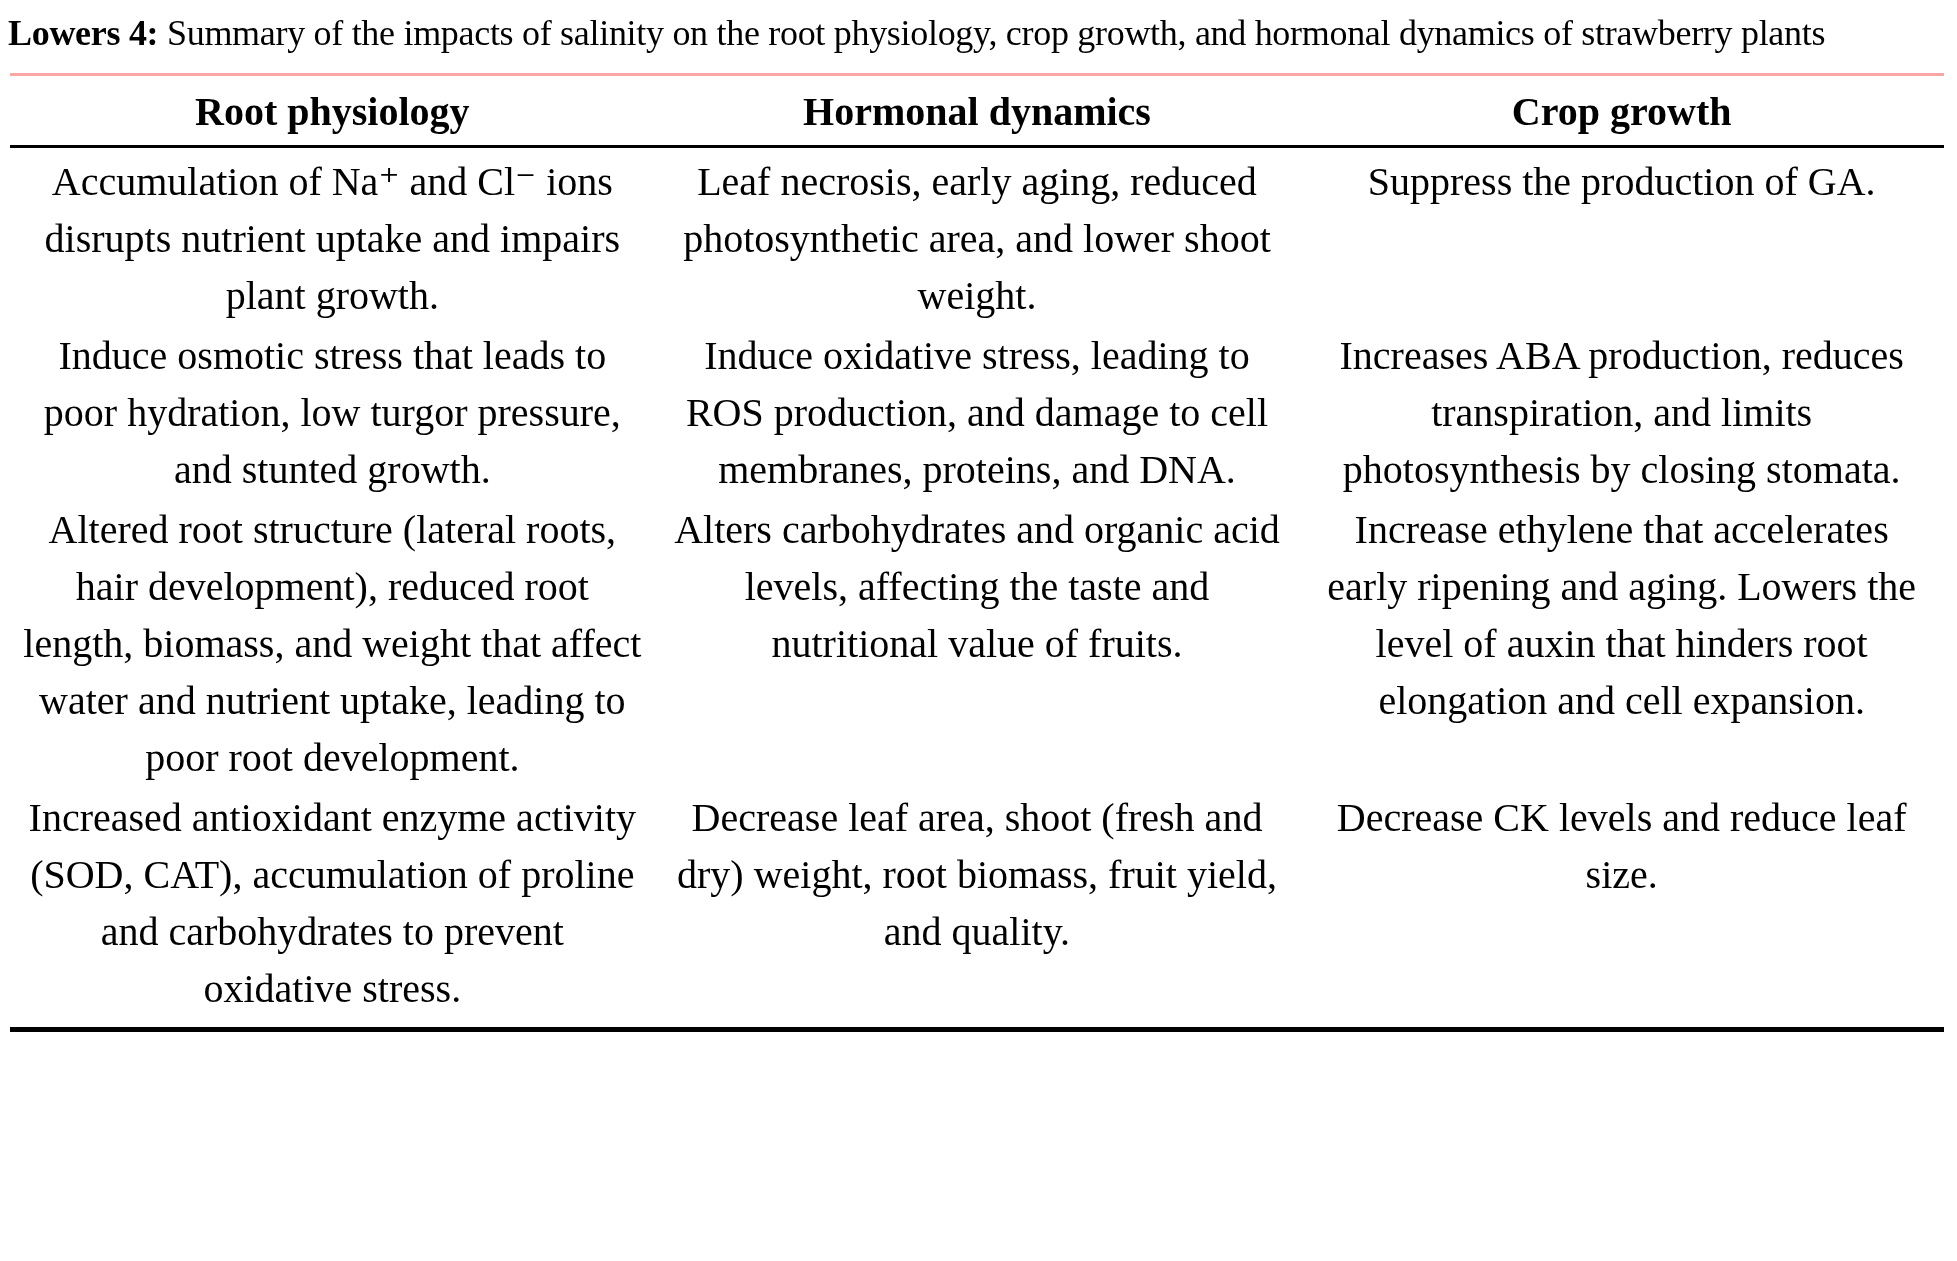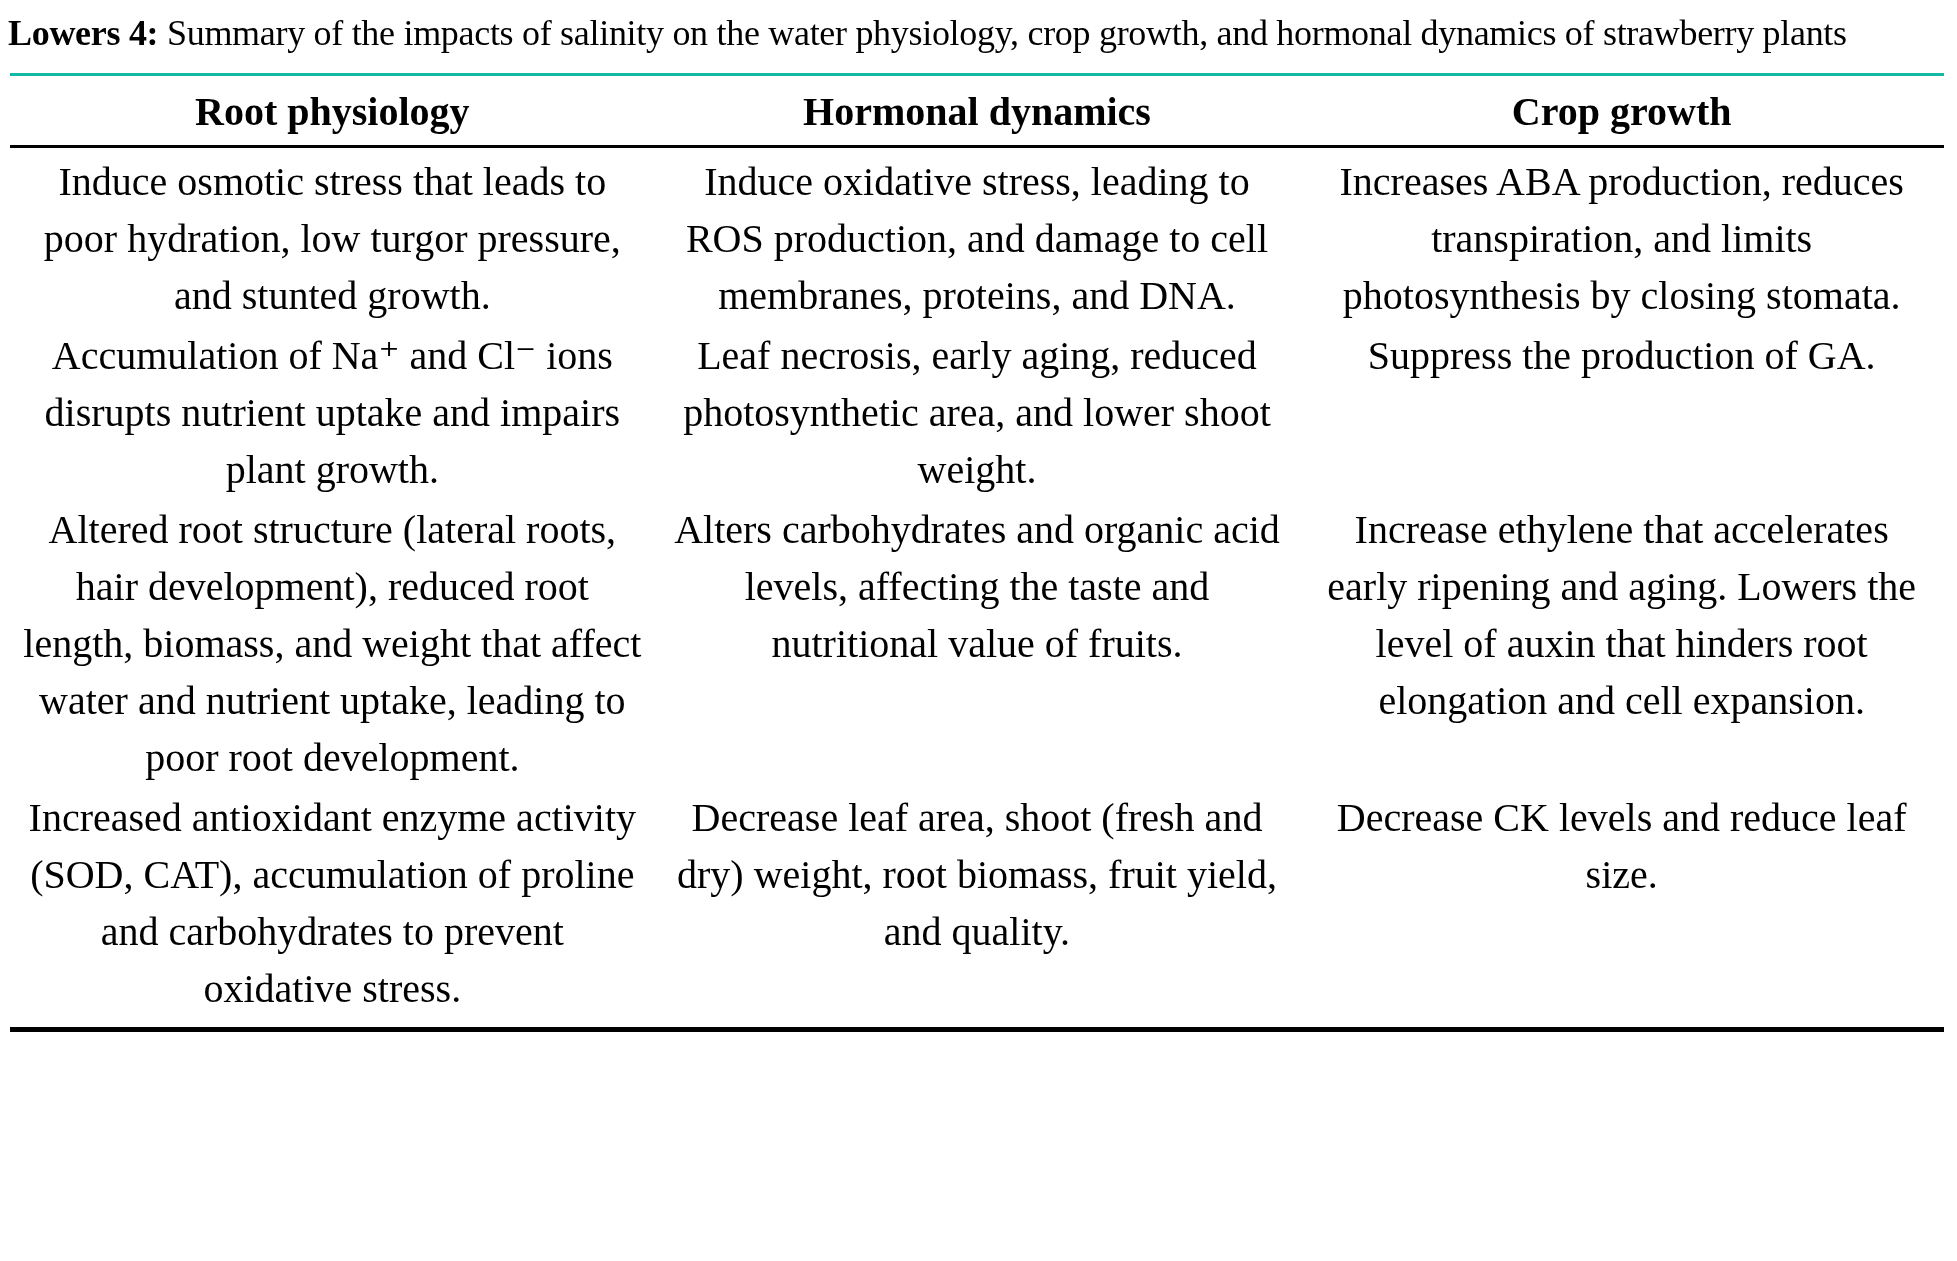--- a/index.html
+++ b/index.html
@@ -20,21 +20,21 @@
     font-size: 36px;
     line-height: 50px;
     letter-spacing: -0.3px;
     text-align: left;
   }
   .caption .caption-label {
     font-weight: bold;
   }
   .datatable {
     margin: 15px 13px 0 10px;
-    border-top: 3px solid #14b8a6;
+    border-top: 3px solid #fca5a5;
     border-bottom: 5px solid #000000;
   }
   .thead-row {
     display: grid;
     grid-template-columns: 1fr 1fr 1fr;
     padding: 12px 0 9px 0;
     border-bottom: 3px solid #000000;
   }
   .th {
     text-align: center;
@@ -55,43 +55,43 @@
     padding: 3px 12px 0 12px;
     font-size: 40px;
     line-height: 57px;
   }
 </style>
 </head>
 <body>
 
 <p class="caption">
   <span class="caption-label">Lowers 4:</span>
-  <span class="caption-text">Summary of the impacts of salinity on the water physiology, crop growth, and hormonal dynamics of strawberry plants</span>
+  <span class="caption-text">Summary of the impacts of salinity on the root physiology, crop growth, and hormonal dynamics of strawberry plants</span>
 </p>
 
 <div class="datatable">
 
   <div class="thead-row">
     <div class="th">Root physiology</div>
     <div class="th">Hormonal dynamics</div>
     <div class="th">Crop growth</div>
   </div>
 
   <div class="tbody">
 
     <div class="trow">
+      <div class="td">Accumulation of Na⁺ and Cl⁻ ions disrupts nutrient uptake and impairs plant growth.</div>
+      <div class="td">Leaf necrosis, early aging, reduced photosynthetic area, and lower shoot weight.</div>
+      <div class="td">Suppress the production of GA.</div>
+    </div>
+
+    <div class="trow">
       <div class="td">Induce osmotic stress that leads to poor hydration, low turgor pressure, and stunted growth.</div>
       <div class="td">Induce oxidative stress, leading to ROS production, and damage to cell membranes, proteins, and DNA.</div>
       <div class="td">Increases ABA production, reduces transpiration, and limits photosynthesis by closing stomata.</div>
-    </div>
-
-    <div class="trow">
-      <div class="td">Accumulation of Na⁺ and Cl⁻ ions disrupts nutrient uptake and impairs plant growth.</div>
-      <div class="td">Leaf necrosis, early aging, reduced photosynthetic area, and lower shoot weight.</div>
-      <div class="td">Suppress the production of GA.</div>
     </div>
 
     <div class="trow">
       <div class="td">Altered root structure (lateral roots, hair development), reduced root length, biomass, and weight that affect water and nutrient uptake, leading to poor root development.</div>
       <div class="td">Alters carbohydrates and organic acid levels, affecting the taste and nutritional value of fruits.</div>
       <div class="td">Increase ethylene that accelerates early ripening and aging. Lowers the level of auxin that hinders root elongation and cell expansion.</div>
     </div>
 
     <div class="trow">
       <div class="td">Increased antioxidant enzyme activity (SOD, CAT), accumulation of proline and carbohydrates to prevent oxidative stress.</div>

